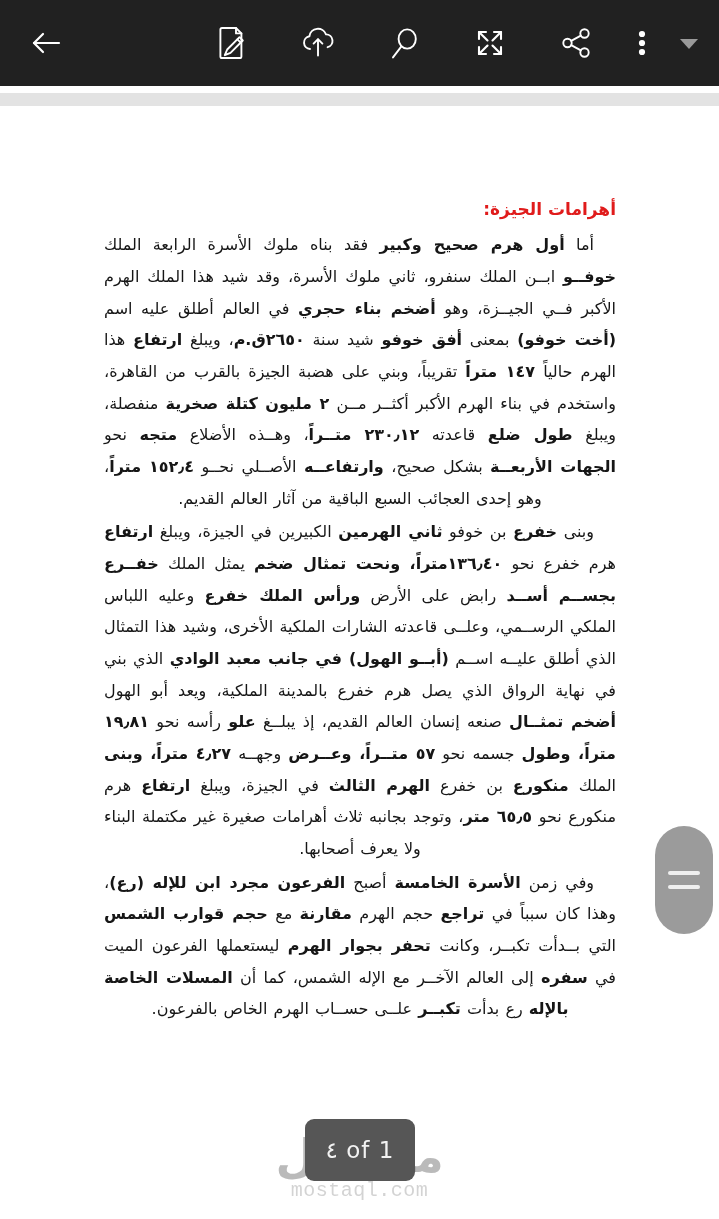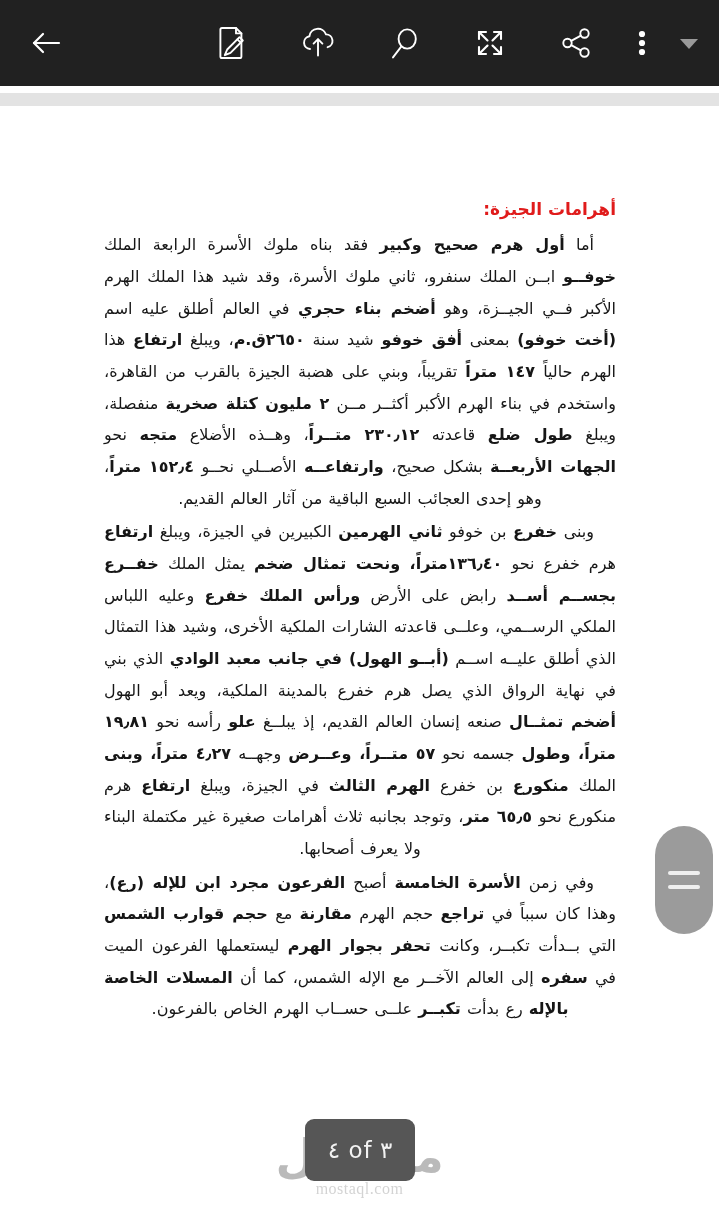--- a/index.html
+++ b/index.html
@@ -152,24 +152,24 @@
   }
   .watermark-ar {
     color: rgba(130,130,130,0.55);
     font-size: 46px;
     font-weight: bold;
     line-height: 1;
     font-family: "DejaVu Sans", "Liberation Sans", sans-serif;
   }
   .watermark-en {
     color: rgba(150,150,150,0.42);
-    font-size: 16px;
+    font-size: 20px;
     line-height: 1;
     margin-top: 2px;
-    font-family: Liberation Serif, serif;
+    font-family: Liberation Mono, monospace;
     letter-spacing: 0.5px;
   }
 </style>
 </head>
 <body>
 
 <div class="toolbar" style="background: rgb(33, 33, 33);">
 
   <div class="tb-btn tb-back">
     <span>
@@ -274,13 +274,13 @@
 <div class="scroll-handle" style="background: rgb(155, 155, 155);">
   <div class="bar bar1"></div>
   <div class="bar bar2"></div>
 </div>
 
 <div class="watermark">
   <div class="watermark-ar">مستقل</div>
   <div class="watermark-en">mostaql.com</div>
 </div>
 
-<div class="page-pill" style="background: rgb(86, 86, 86);">٣ of ٤</div>
+<div class="page-pill" style="background: rgb(86, 86, 86);">1 of ٤</div>
 
 </body></html>

